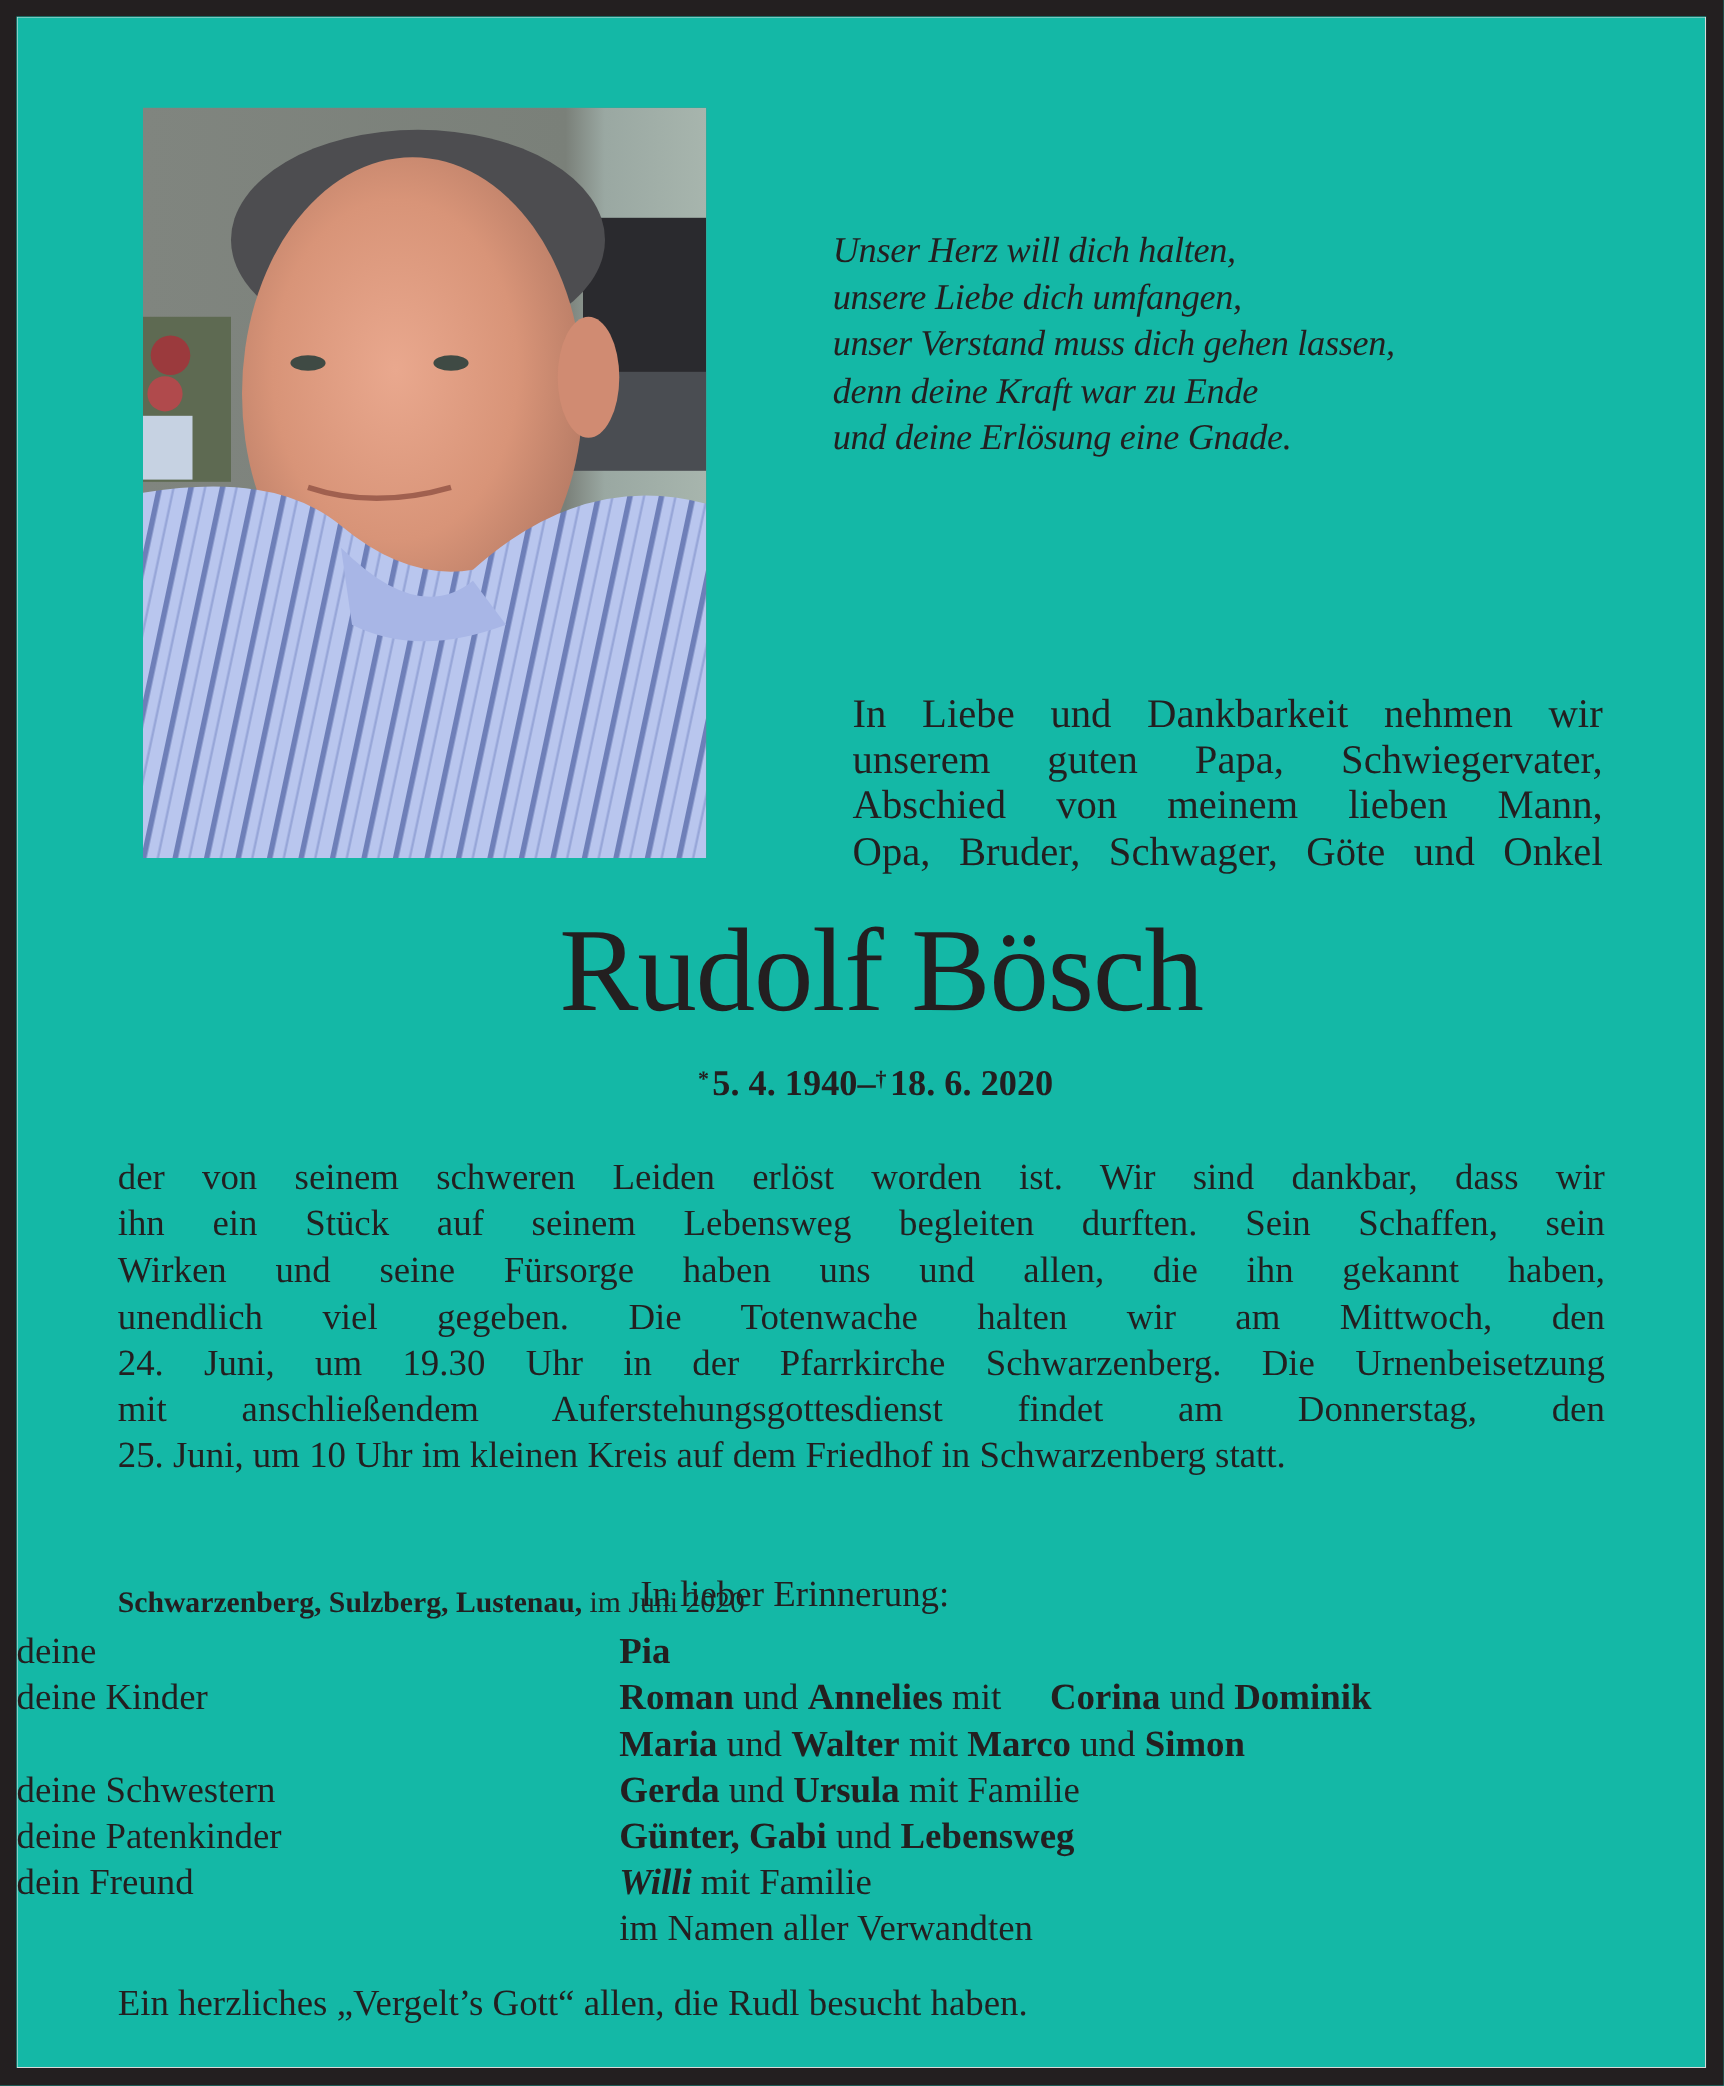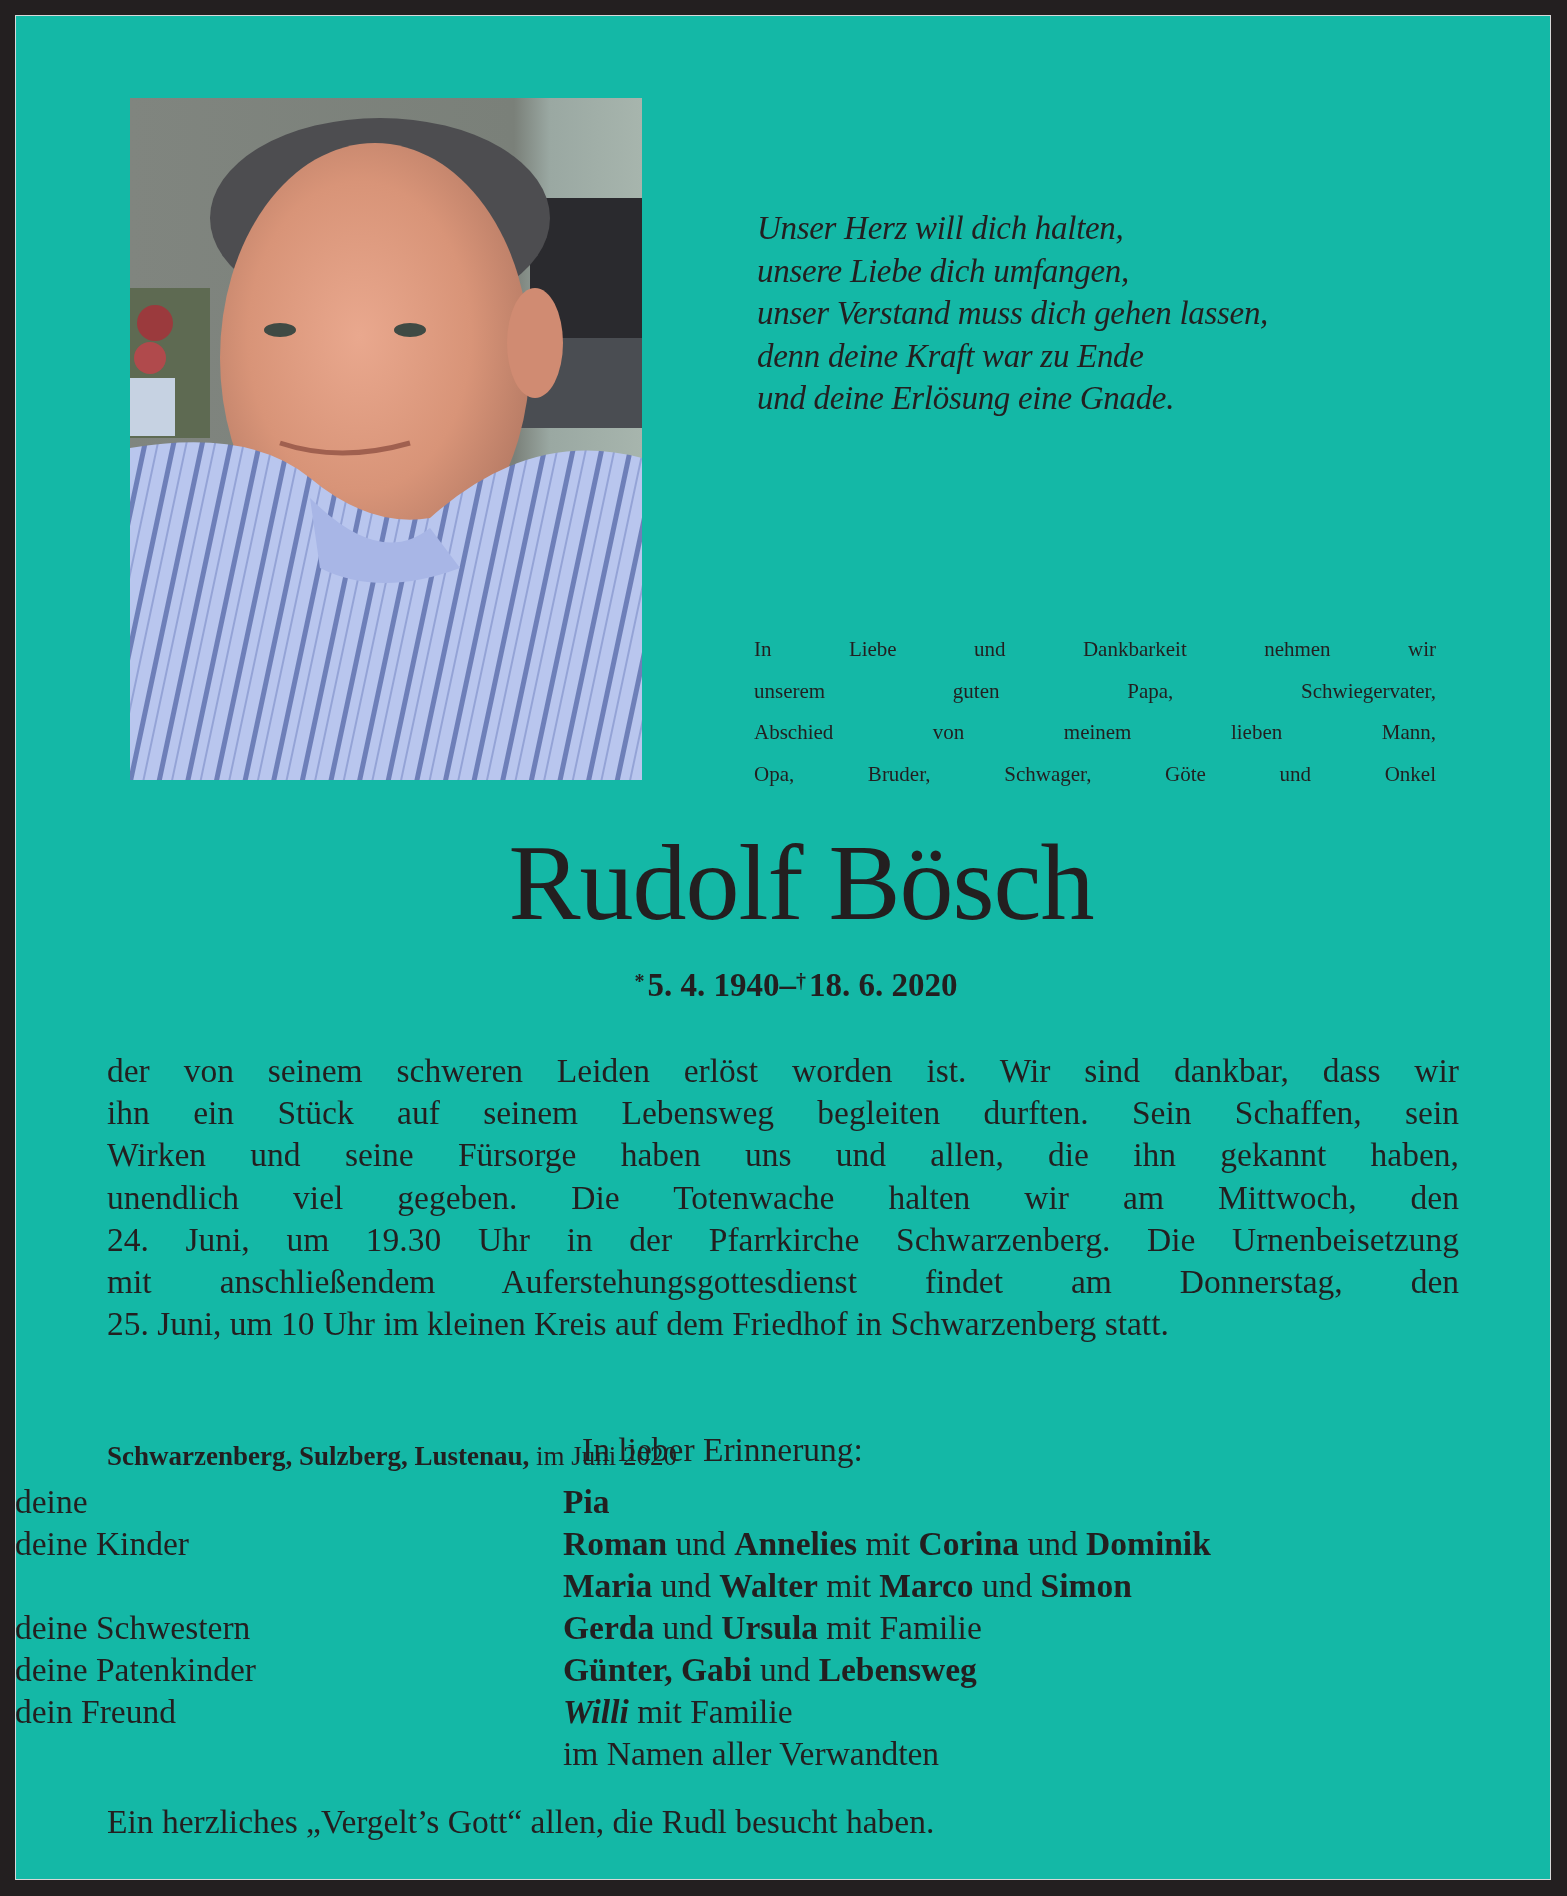--- a/index.html
+++ b/index.html
@@ -32,23 +32,23 @@
     left: 742px; top: 192px;
     font-style: italic;
     font-size: 33px;
     line-height: 42.5px;
     letter-spacing: -0.3px;
   }
   .poem .line { display: block; white-space: nowrap; }
 
   .intro {
     position: absolute;
-    left: 739px; top: 614px;
+    left: 760px; top: 614px;
     width: 682px;
-    font-size: 21px;
+    font-size: 37px;
     line-height: 41.5px;
     font-family: Liberation Serif, serif;
   }
   .intro .line {
     display: block;
     text-align: justify;
     text-align-last: justify;
     white-space: nowrap;
   }
 
@@ -215,21 +215,21 @@
 
   <div class="memory-heading">In lieber Erinnerung:</div>
 
   <div class="mourners" id="mourners">
       <div class="mourner-row">
         <span class="label">deine</span>
         <span class="names"><b style="white-space: pre;">Pia</b></span>
       </div>
       <div class="mourner-row">
         <span class="label">deine Kinder</span>
-        <span class="names"><b style="white-space: pre;">Roman</b><span style="white-space: pre;"> und </span><b style="white-space: pre;">Annelies</b><span style="white-space: pre;"> mit </span><b style="white-space: pre;">Corina</b><span style="white-space: pre;"> und </span><b style="white-space: pre;">Dominik</b></span>
+        <span class="names"><b style="white-space: pre;">Roman</b><span style="white-space: pre;"> und </span><b style="white-space: pre;">Annelies</b><span style="white-space: pre;"> mit </span><b style="white-space: pre; margin-left: 36px;">Corina</b><span style="white-space: pre;"> und </span><b style="white-space: pre;">Dominik</b></span>
       </div>
       <div class="mourner-row">
         <span class="label"></span>
         <span class="names"><b style="white-space: pre;">Maria</b><span style="white-space: pre;"> und </span><b style="white-space: pre;">Walter</b><span style="white-space: pre;"> mit </span><b style="white-space: pre;">Marco</b><span style="white-space: pre;"> und </span><b style="white-space: pre;">Simon</b></span>
       </div>
       <div class="mourner-row">
         <span class="label">deine Schwestern</span>
         <span class="names"><b style="white-space: pre;">Gerda</b><span style="white-space: pre;"> und </span><b style="white-space: pre;">Ursula</b><span style="white-space: pre;"> mit Familie</span></span>
       </div>
       <div class="mourner-row">

